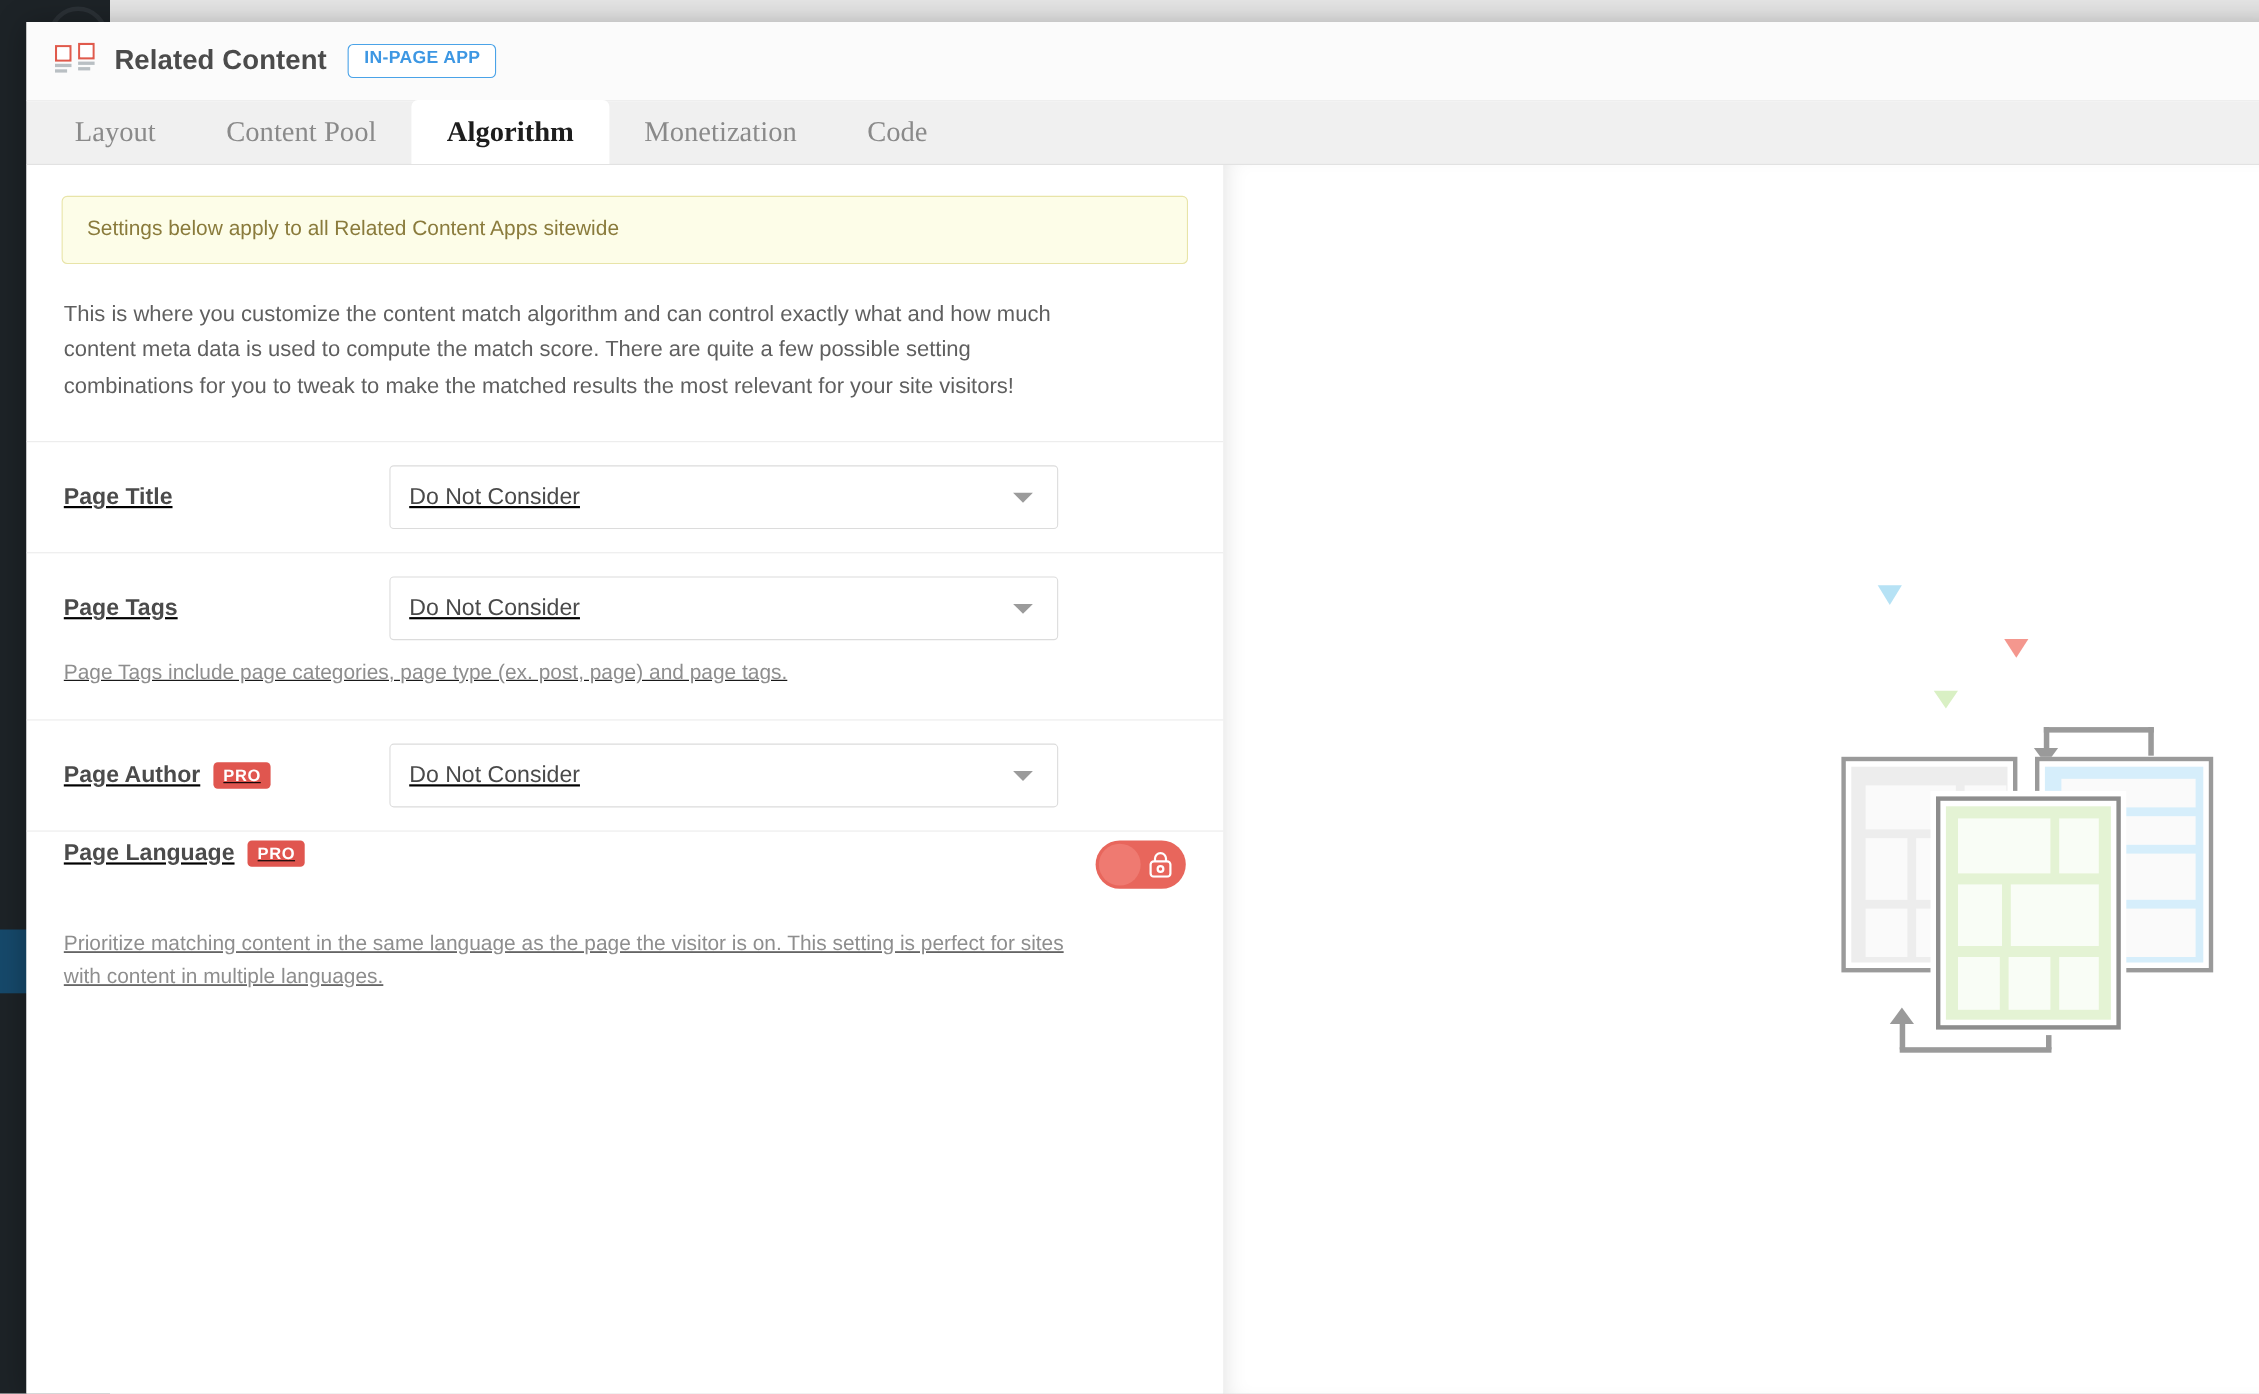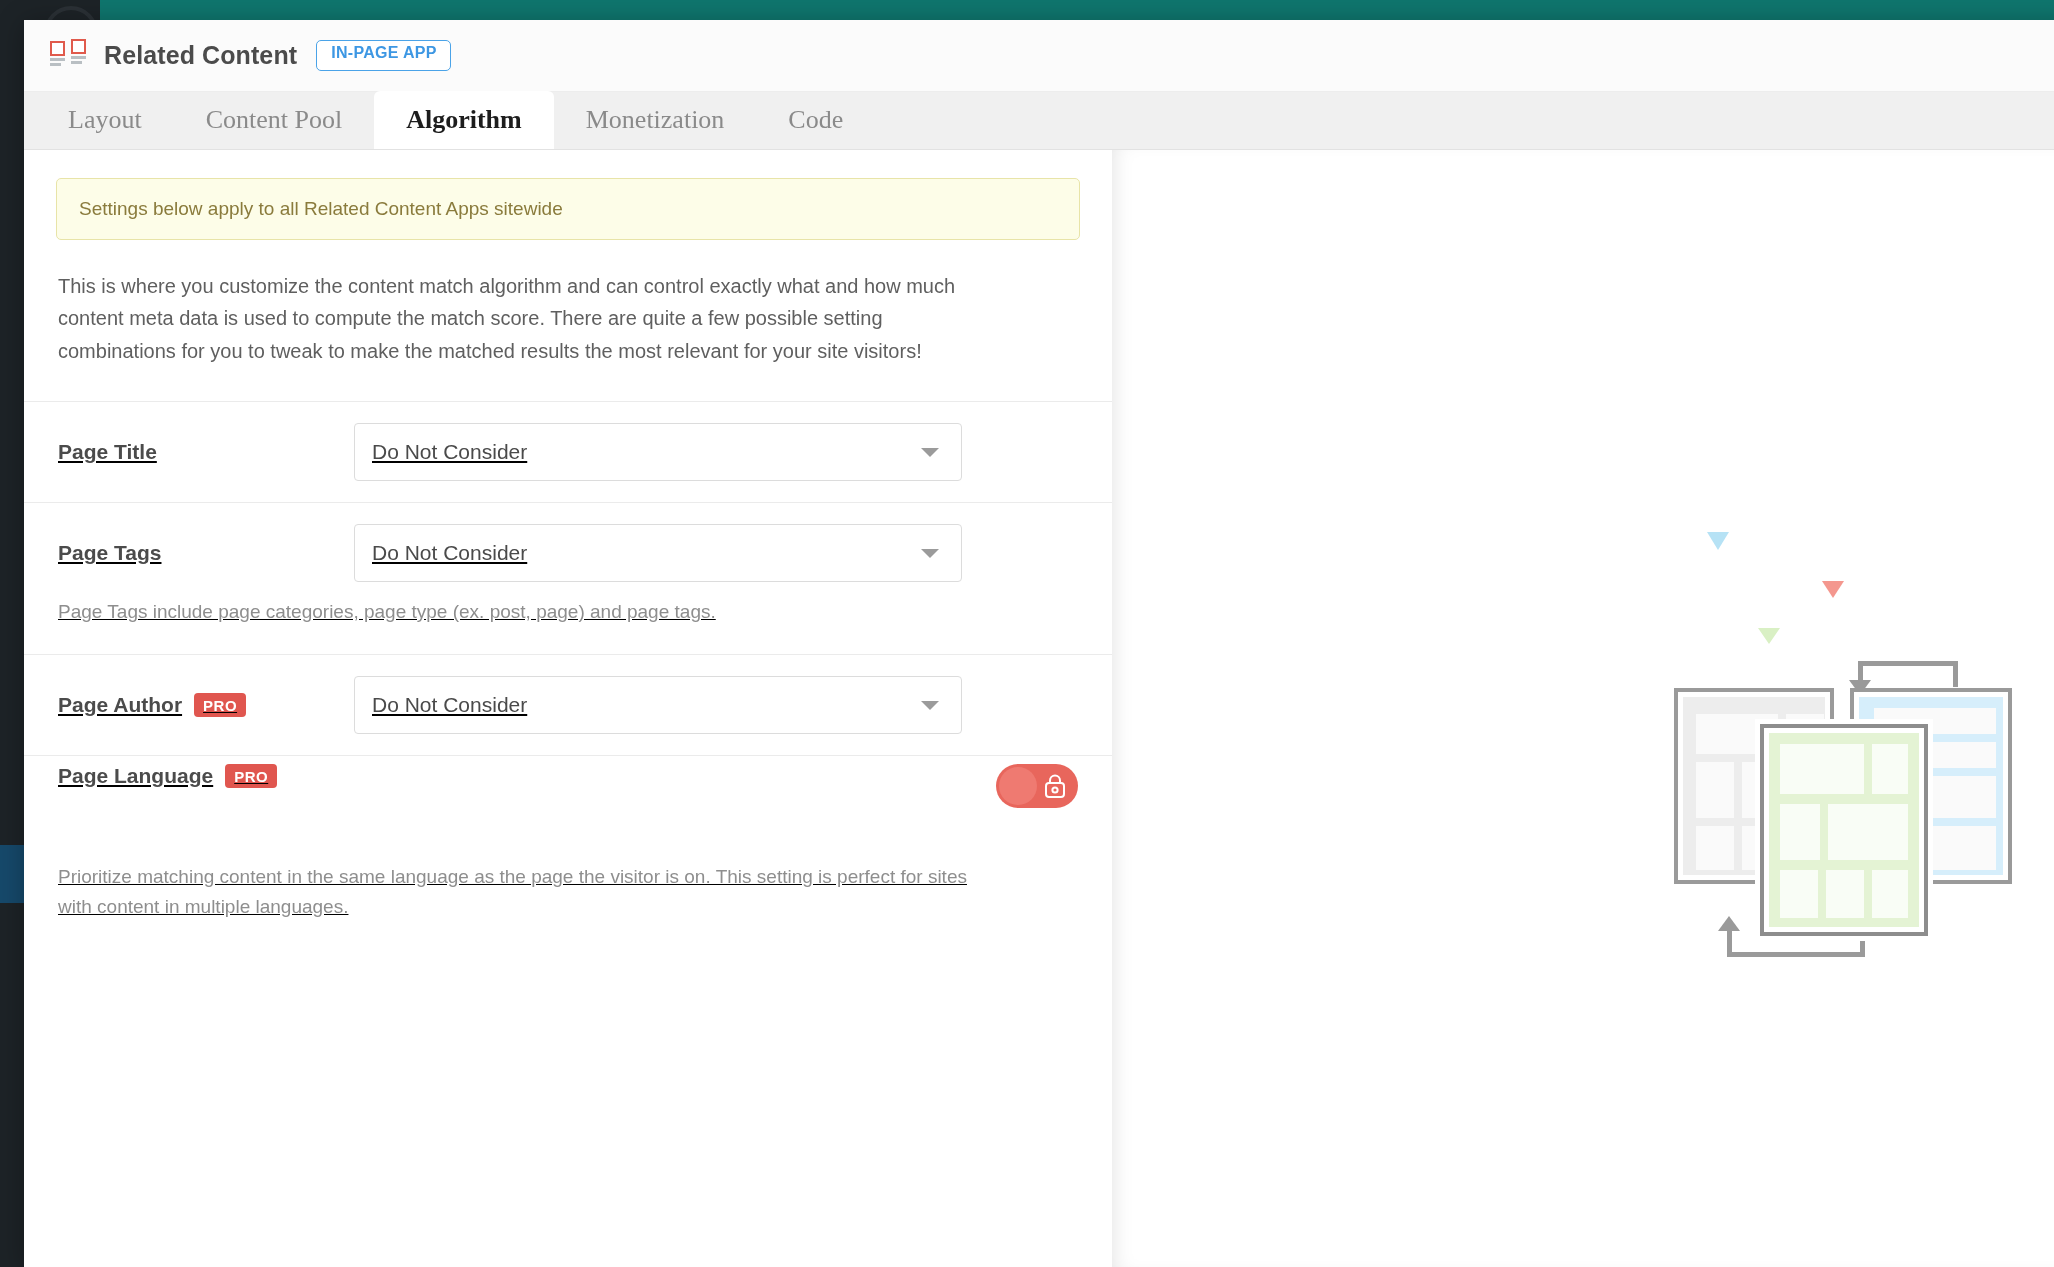--- a/index.html
+++ b/index.html
@@ -9,21 +9,21 @@
     height: 1267px;
     overflow: hidden;
     font-family: "Liberation Sans", sans-serif;
   }
 
   
   #desktop {
     position: relative;
     width: 2054px;
     height: 1267px;
-    background: #0f766e;
+    background: #e5e5e5;
   }
 
   #admin-sidebar {
     position: absolute;
     left: 0; top: 0;
     width: 100px;
     height: 1267px;
     background: #1d2327;
   }
   .admin-ico {
@@ -280,21 +280,21 @@
   }
 
   .row-help {
     font-size: 19px;
     color: #8e8e8e;
     line-height: 1.6;
     padding-bottom: 26px;
     margin-top: -6px;
     max-width: 920px;
   }
-  .row-help.tight { margin-top: 20px; }
+  .row-help.tight { margin-top: 2px; }
 
   
   .toggle-lock {
     position: relative;
     width: 82px;
     height: 44px;
     border-radius: 22px;
     background: #e8665c;
     cursor: pointer;
     flex: none;

